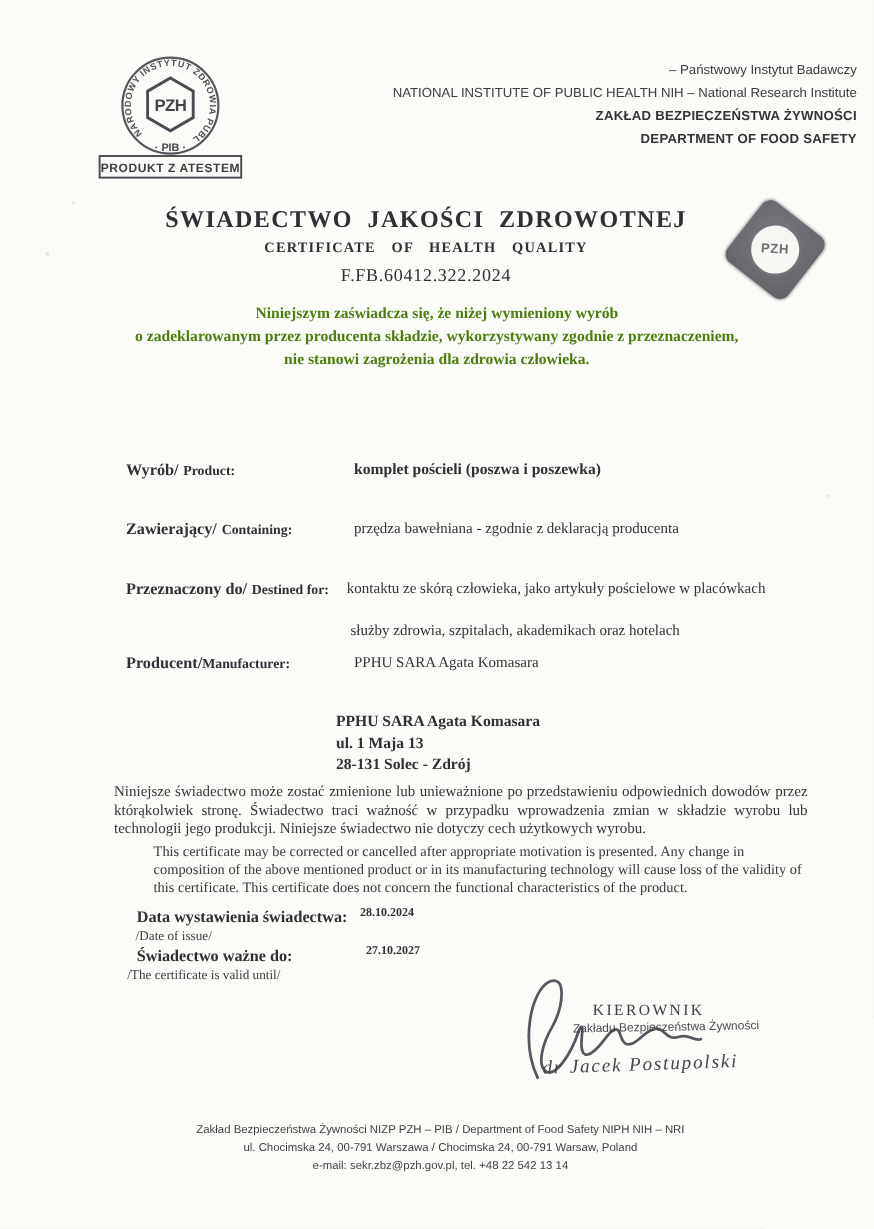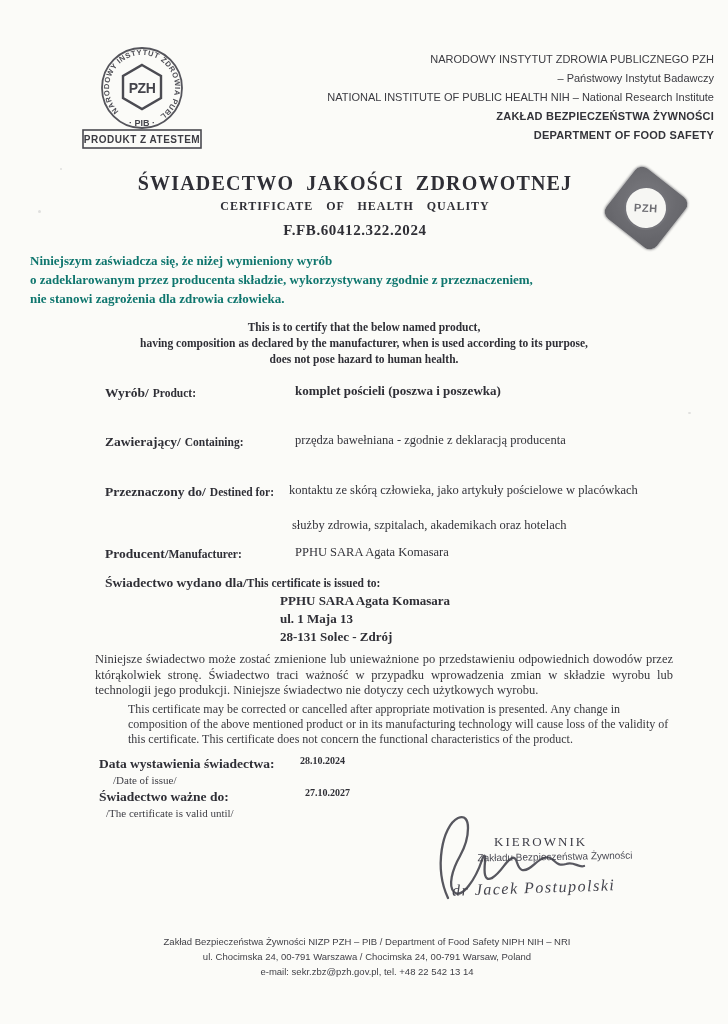--- a/index.html
+++ b/index.html
@@ -19,58 +19,58 @@
     font-family:"Liberation Sans", sans-serif; font-size:11px; line-height:19px; color:#3b3b41; }
   .header .hline { white-space:nowrap; }
   .header .bold { font-weight:bold; letter-spacing:.2px; color:#333339; }
 
   
   .title-pl { left:60px; top:172px; width:590px; text-align:center;
     font-size:20px; font-weight:bold; letter-spacing:1.2px; word-spacing:6px; color:#2f2f36; }
   .title-en { left:60px; top:199px; width:590px; text-align:center;
     font-size:12px; font-weight:bold; letter-spacing:1px; word-spacing:9px; color:#2f2f36; }
   .title-num { left:60px; top:222px; width:590px; text-align:center;
-    font-size:15px; font-weight:bold; letter-spacing:.6px; color:#2f2f36; }
+    font-size:15px; font-weight:normal; letter-spacing:.6px; color:#2f2f36; }
 
   
   .stamp { left:598px; top:168px; width:110px; height:104px; opacity:.8; }
   .stamp-diamond { position:absolute; left:16px; top:8px; width:64px; height:64px;
     transform:rotate(38deg); border-radius:9px;
     background:radial-gradient(circle at 42% 40%, #5a5a61, #45454c 65%, #3a3a41 100%);
     box-shadow:0 0 2px 1px rgba(60,60,66,.5); }
   .stamp-circle { position:absolute; left:50%; top:50%; width:44px; height:44px;
     transform:translate(-50%,-50%); background:#f5f5f2; border-radius:50%;
     border:2px solid #52525a; display:flex; align-items:center; justify-content:center; }
   .stamp-mono { font-family:"Liberation Sans", sans-serif; font-weight:bold; font-size:11px;
     color:#4b4b53; transform:rotate(-35deg); letter-spacing:.5px; }
 
   
-  .stmt-pl { left:30px; top:251px; width:668px; text-align:left;
-    font-size:13px; font-weight:bold; line-height:19px; color:#0f766e; }
+  .stmt-pl { left:30px; top:251px; width:668px; text-align:center;
+    font-size:13px; font-weight:bold; line-height:19px; color:#4d7c0f; }
   .stmt-en { left:40px; top:319px; width:648px; text-align:center;
     font-size:11.5px; font-weight:bold; line-height:16px; color:#2f2f36; }
 
   
   .flabel { left:105px; white-space:nowrap; }
   .flabel .big { font-size:13.5px; font-weight:bold; color:#2f2f36; }
   .flabel .small { font-size:11.5px; font-weight:bold; color:#2f2f36; }
   .fvalue-bold { font-size:13px; font-weight:bold; color:#2f2f36; white-space:nowrap; }
   .fvalue { font-size:12.5px; color:#33333a; white-space:nowrap; }
 
   
   .issued-line { left:280px; font-size:13px; font-weight:bold; color:#2f2f36; white-space:nowrap; }
 
   
   .legal-pl { left:95px; top:652px; width:578px; font-size:12.5px; line-height:15.5px;
     color:#36363c; text-align:justify; }
   .legal-en { left:128px; top:702px; width:548px; font-size:12px; line-height:15px;
     color:#38383e; }
 
   
-  .dlabel { left:99px; font-size:13.5px; font-weight:bold; color:#2f2f36; white-space:nowrap; }
+  .dlabel { left:114px; font-size:13.5px; font-weight:bold; color:#2f2f36; white-space:nowrap; }
   .dsub { font-size:11px; color:#3d3d44; white-space:nowrap; }
   .dvalue { font-size:10px; font-weight:bold; color:#2f2f36; white-space:nowrap; }
 
   
   .sig-role { left:494px; top:834px; font-size:13px; letter-spacing:2px; color:#3e3e48; white-space:nowrap; }
   .sig-dept { left:450px; top:851px; width:210px; text-align:center;
     font-family:"Liberation Sans", sans-serif; font-size:10px; color:#4c4c55;
     transform:rotate(-1deg); white-space:nowrap; }
   .sig-name { left:452px; top:879px; font-size:16px; font-style:italic; letter-spacing:1.5px;
     color:#45454e; transform:rotate(-2deg); white-space:nowrap; }
@@ -98,21 +98,20 @@
       </text>
       <polygon points="66,20 85,31 85,53 66,64 47,53 47,31" fill="none" stroke="#4b4b52" stroke-width="2.4"></polygon>
       <text x="66" y="47.5" text-anchor="middle" font-family="Liberation Sans, sans-serif" font-size="14" font-weight="bold" fill="#44444b" letter-spacing="-0.5">PZH</text>
       <text x="66" y="81" text-anchor="middle" font-family="Liberation Sans, sans-serif" font-size="9" font-weight="bold" fill="#44444b">· PIB ·</text>
       <rect x="7" y="85" width="118" height="18" fill="none" stroke="#4a4a50" stroke-width="1.6"></rect>
       <text x="66" y="98" text-anchor="middle" font-family="Liberation Sans, sans-serif" font-size="10" font-weight="bold" fill="#3c3c43" letter-spacing="0.5">PRODUKT Z ATESTEM</text>
     </svg>
   </div>
 
   <div class="abs header">
-    <div class="hline">NARODOWY INSTYTUT ZDROWIA PUBLICZNEGO PZH</div>
     <div class="hline">– Państwowy Instytut Badawczy</div>
     <div class="hline">NATIONAL INSTITUTE OF PUBLIC HEALTH NIH – National Research Institute</div>
     <div class="hline bold">ZAKŁAD BEZPIECZEŃSTWA ŻYWNOŚCI</div>
     <div class="hline bold">DEPARTMENT OF FOOD SAFETY</div>
   </div>
 
   <div class="abs title-pl">ŚWIADECTWO JAKOŚCI ZDROWOTNEJ</div>
   <div class="abs title-en">CERTIFICATE OF HEALTH QUALITY</div>
   <div class="abs title-num">F.FB.60412.322.2024</div>
 
@@ -121,25 +120,20 @@
       <div class="stamp-circle">
         <span class="stamp-mono">PZH</span>
       </div>
     </div>
   </div>
 
   <div class="abs stmt-pl">
     <div>Niniejszym zaświadcza się, że niżej wymieniony wyrób</div>
     <div>o zadeklarowanym przez producenta składzie, wykorzystywany zgodnie z przeznaczeniem,</div>
     <div>nie stanowi zagrożenia dla zdrowia człowieka.</div>
-  </div>
-  <div class="abs stmt-en">
-    <div>This is  to certify that the below named product,</div>
-    <div>having composition as declared by the manufacturer, when is used according to its purpose,</div>
-    <div>does not pose hazard to human health.</div>
   </div>
 
   <div class="abs flabel" style="top:383px;">
     <span class="big">Wyrób/</span>
     <span class="small">Product:</span>
   </div>
   <div class="abs fvalue-bold" style="left:295px; top:383px;">komplet pościeli (poszwa i poszewka)</div>
 
   <div class="abs flabel" style="top:432px;">
     <span class="big">Zawierający/</span>
@@ -152,23 +146,20 @@
     <span class="small">Destined for:</span>
   </div>
   <div class="abs fvalue" style="left:289px; top:483px;text-align:right;">kontaktu ze skórą człowieka, jako artykuły pościelowe w placówkach</div>
   <div class="abs fvalue" style="left:292px; top:518px;">służby zdrowia, szpitalach, akademikach oraz hotelach</div>
 
   <div class="abs flabel" style="top:544px;">
     <span class="big">Producent/</span><span class="small">Manufacturer:</span>
   </div>
   <div class="abs fvalue" style="left:295px; top:545px;">PPHU SARA Agata Komasara</div>
 
-  <div class="abs flabel" style="top:573px;">
-    <span class="big">Świadectwo wydano dla/</span><span class="small">This certificate is issued to:</span>
-  </div>
   <div class="abs issued-line" style="top:593px;">PPHU SARA Agata Komasara</div>
   <div class="abs issued-line" style="top:611px;">ul. 1 Maja 13</div>
   <div class="abs issued-line" style="top:629px;">28-131 Solec - Zdrój</div>
 
   <div class="abs legal-en">This certificate may be corrected or cancelled after appropriate motivation is presented. Any change in composition of the above mentioned product or in its manufacturing technology will cause loss of the validity of this certificate. This certificate does not concern the functional characteristics of the product.</div>
   <div class="abs legal-pl">Niniejsze świadectwo może zostać zmienione lub unieważnione po przedstawieniu odpowiednich dowodów przez którąkolwiek  stronę. Świadectwo traci ważność w przypadku wprowadzenia zmian w składzie  wyrobu lub technologii  jego produkcji. Niniejsze świadectwo nie dotyczy cech użytkowych wyrobu.</div>
 
   <div class="abs dlabel" style="top:756px;">Data wystawienia świadectwa:</div>
   <div class="abs dvalue" style="left:300px; top:755px;">28.10.2024</div>
   <div class="abs dsub" style="left:113px; top:774px;">/Date of issue/</div>

